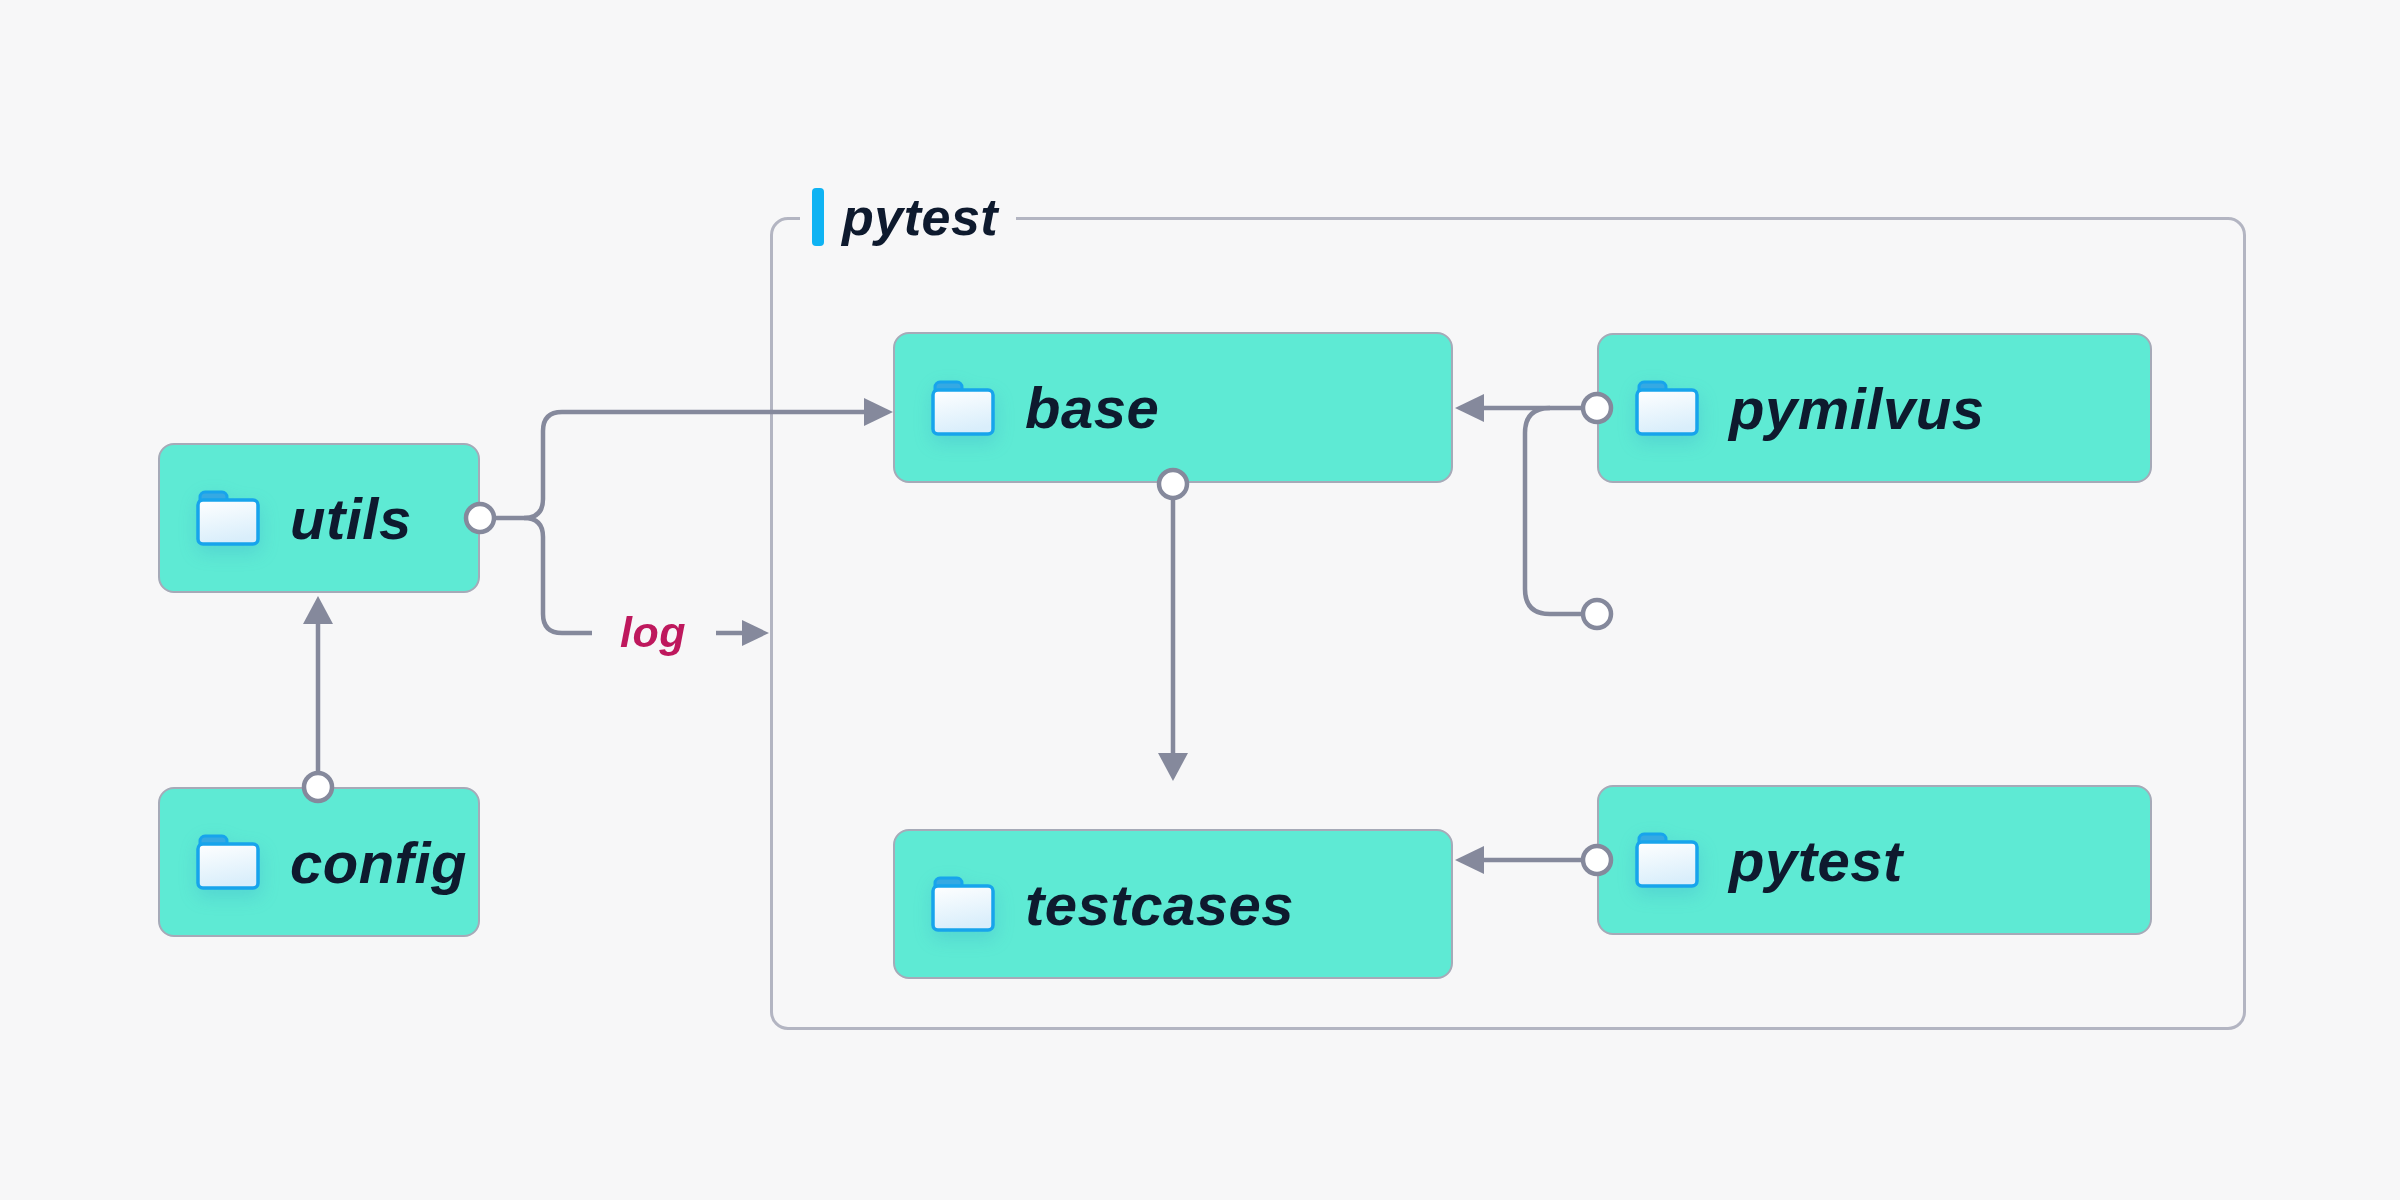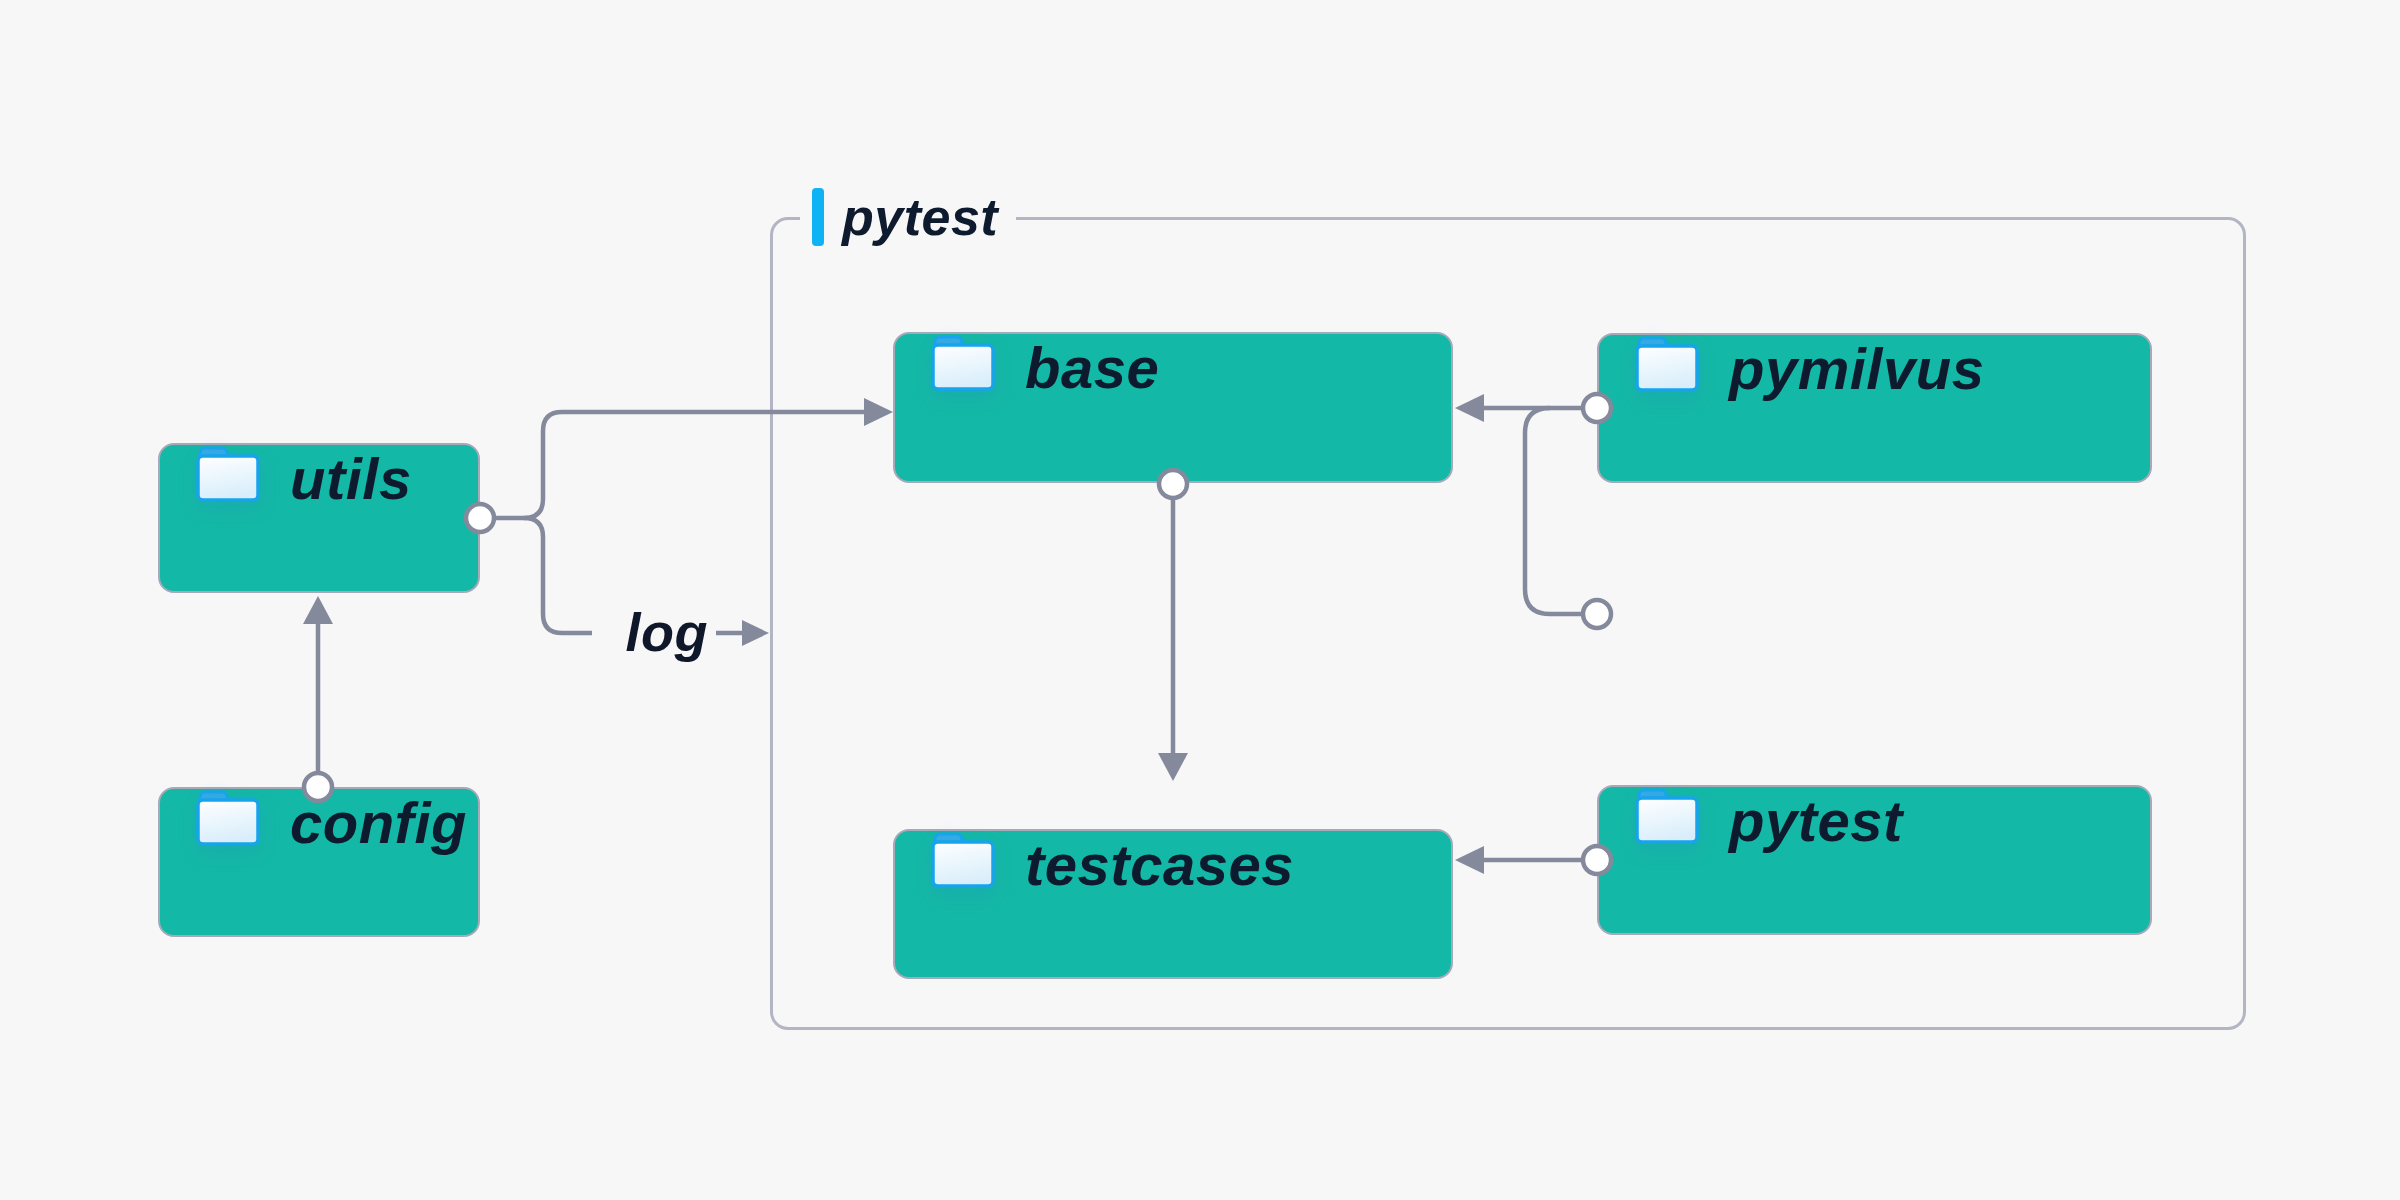--- a/index.html
+++ b/index.html
@@ -51,26 +51,26 @@
     font-size: 52px;
     font-weight: 700;
     color: #0e1a2e;
     letter-spacing: 0.5px;
     line-height: 62px;
   }
 
   
   .node {
     position: absolute;
-    background: #14b8a6;
+    background: #5eead4;
     border: 2.5px solid #a6aab8;
     border-radius: 16px;
     box-sizing: border-box;
     display: flex;
-    align-items: flex-start;
+    align-items: center;
     padding-left: 36px;
     gap: 30px;
     z-index: 2;
   }
   .node .label {
     font-size: 58px;
     font-weight: 700;
     color: #0e1a2e;
     letter-spacing: 0.5px;
     white-space: nowrap;
@@ -113,24 +113,24 @@
   }
 
   
   .edge-label {
     position: absolute;
     left: 598px;
     top: 603px;
     width: 110px;
     height: 60px;
     line-height: 58px;
-    text-align: right;
-    font-size: 54px;
+    text-align: center;
+    font-size: 43px;
     font-weight: 600;
-    color: #0f172a;
+    color: #be185d;
     letter-spacing: 0.5px;
     z-index: 3;
   }
 </style>
 </head>
 <body>
 
 <div class="canvas">
 
   <svg width="0" height="0" style="position:absolute" aria-hidden="true">

